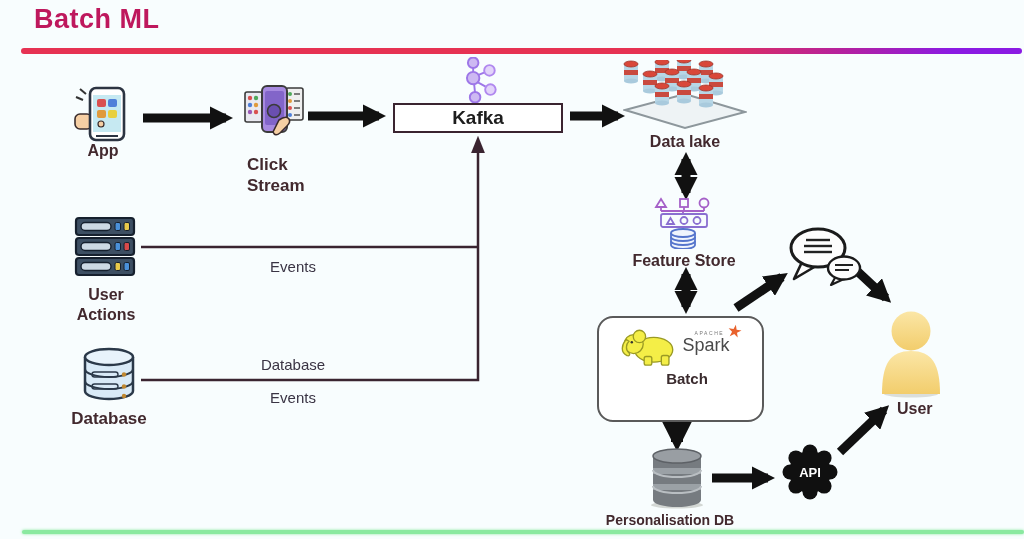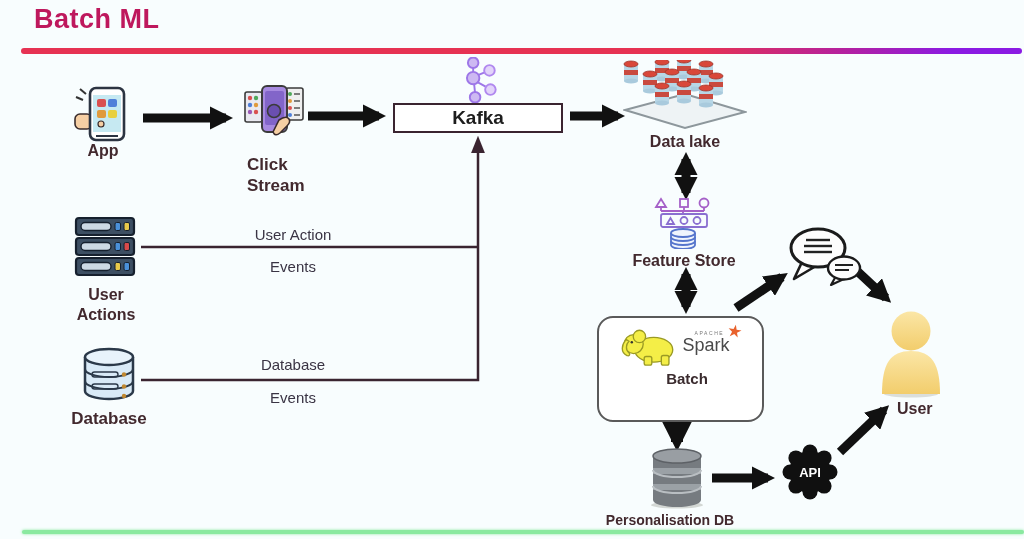--- a/index.html
+++ b/index.html
@@ -288,18 +288,17 @@
     <path d="M5,22 a24,8 0 0 0 48,0" fill="none" stroke="#2b3949" stroke-width="2"></path>
     <path d="M5,34 a24,8 0 0 0 48,0" fill="none" stroke="#2b3949" stroke-width="2"></path>
     <rect x="12" y="25" width="26" height="5" rx="2.5" fill="none" stroke="#2b3949" stroke-width="1.4"></rect>
     <rect x="12" y="37" width="26" height="5" rx="2.5" fill="none" stroke="#2b3949" stroke-width="1.4"></rect>
     <circle cx="44" cy="27.5" r="2.2" fill="#c0872f"></circle>
     <circle cx="44" cy="39.5" r="2.2" fill="#c0872f"></circle>
     <circle cx="44" cy="49" r="2.2" fill="#c0872f"></circle>
   </svg>
   <div class="lbl" style="left:60px;top:408px;width:98px;font-size:17px;">Database</div>
 
-  <div class="mid" style="left:218px;top:226px;width:150px;">User Action</div>
   <div class="mid" style="left:218px;top:258px;width:150px;">Events</div>
   <div class="mid" style="left:218px;top:356px;width:150px;">Database</div>
   <div class="mid" style="left:218px;top:389px;width:150px;">Events</div>
 
 </div>
 
 </body></html>

